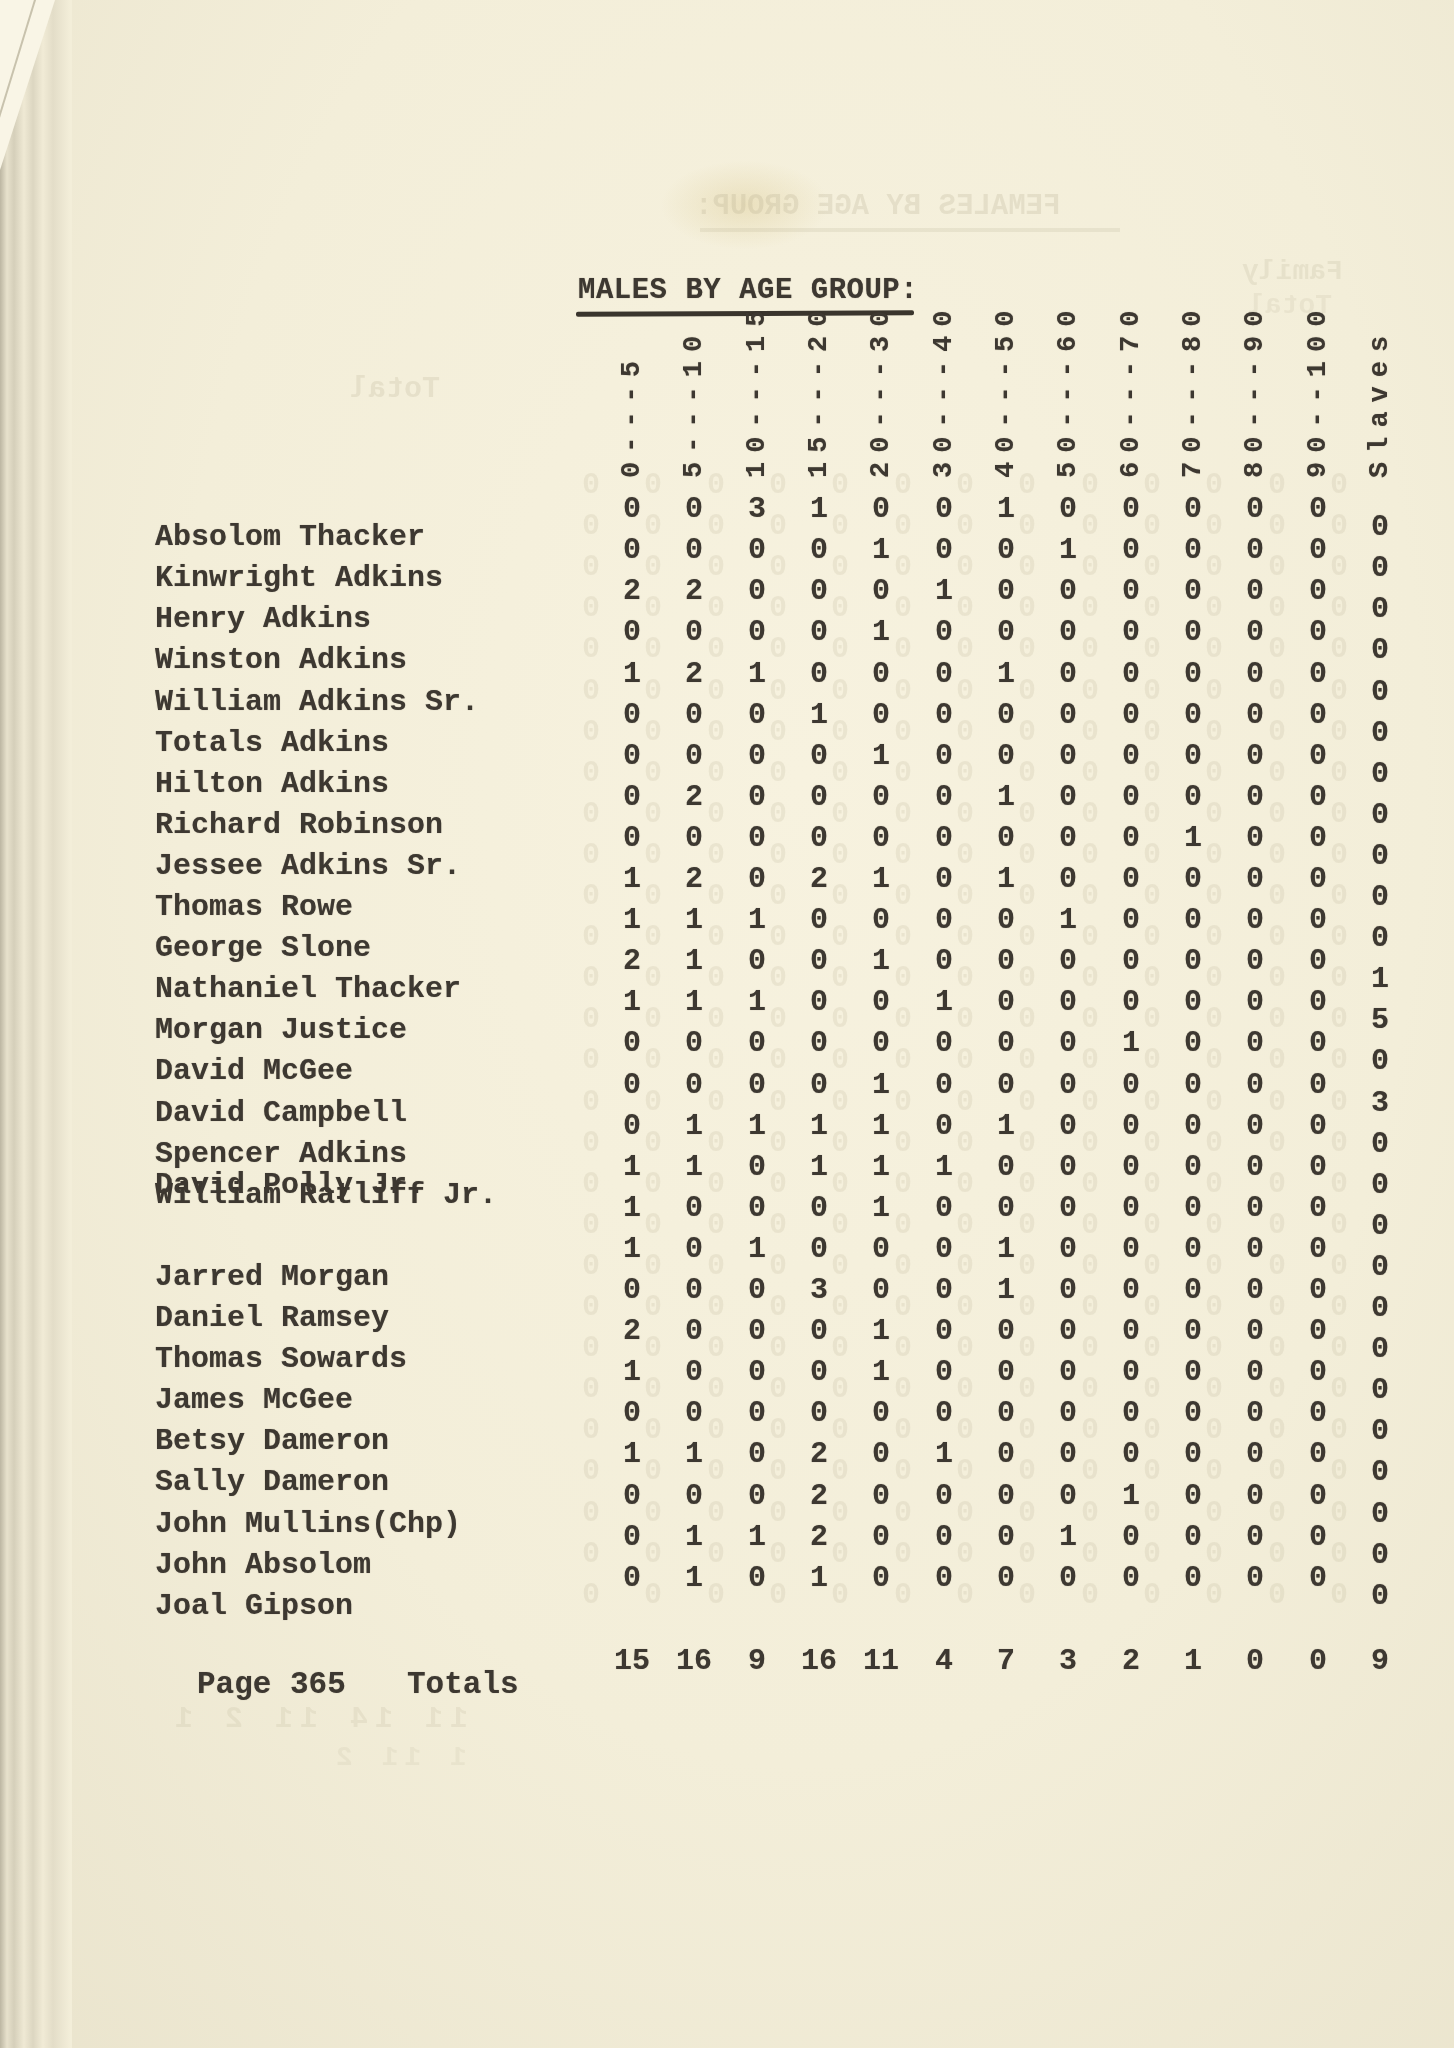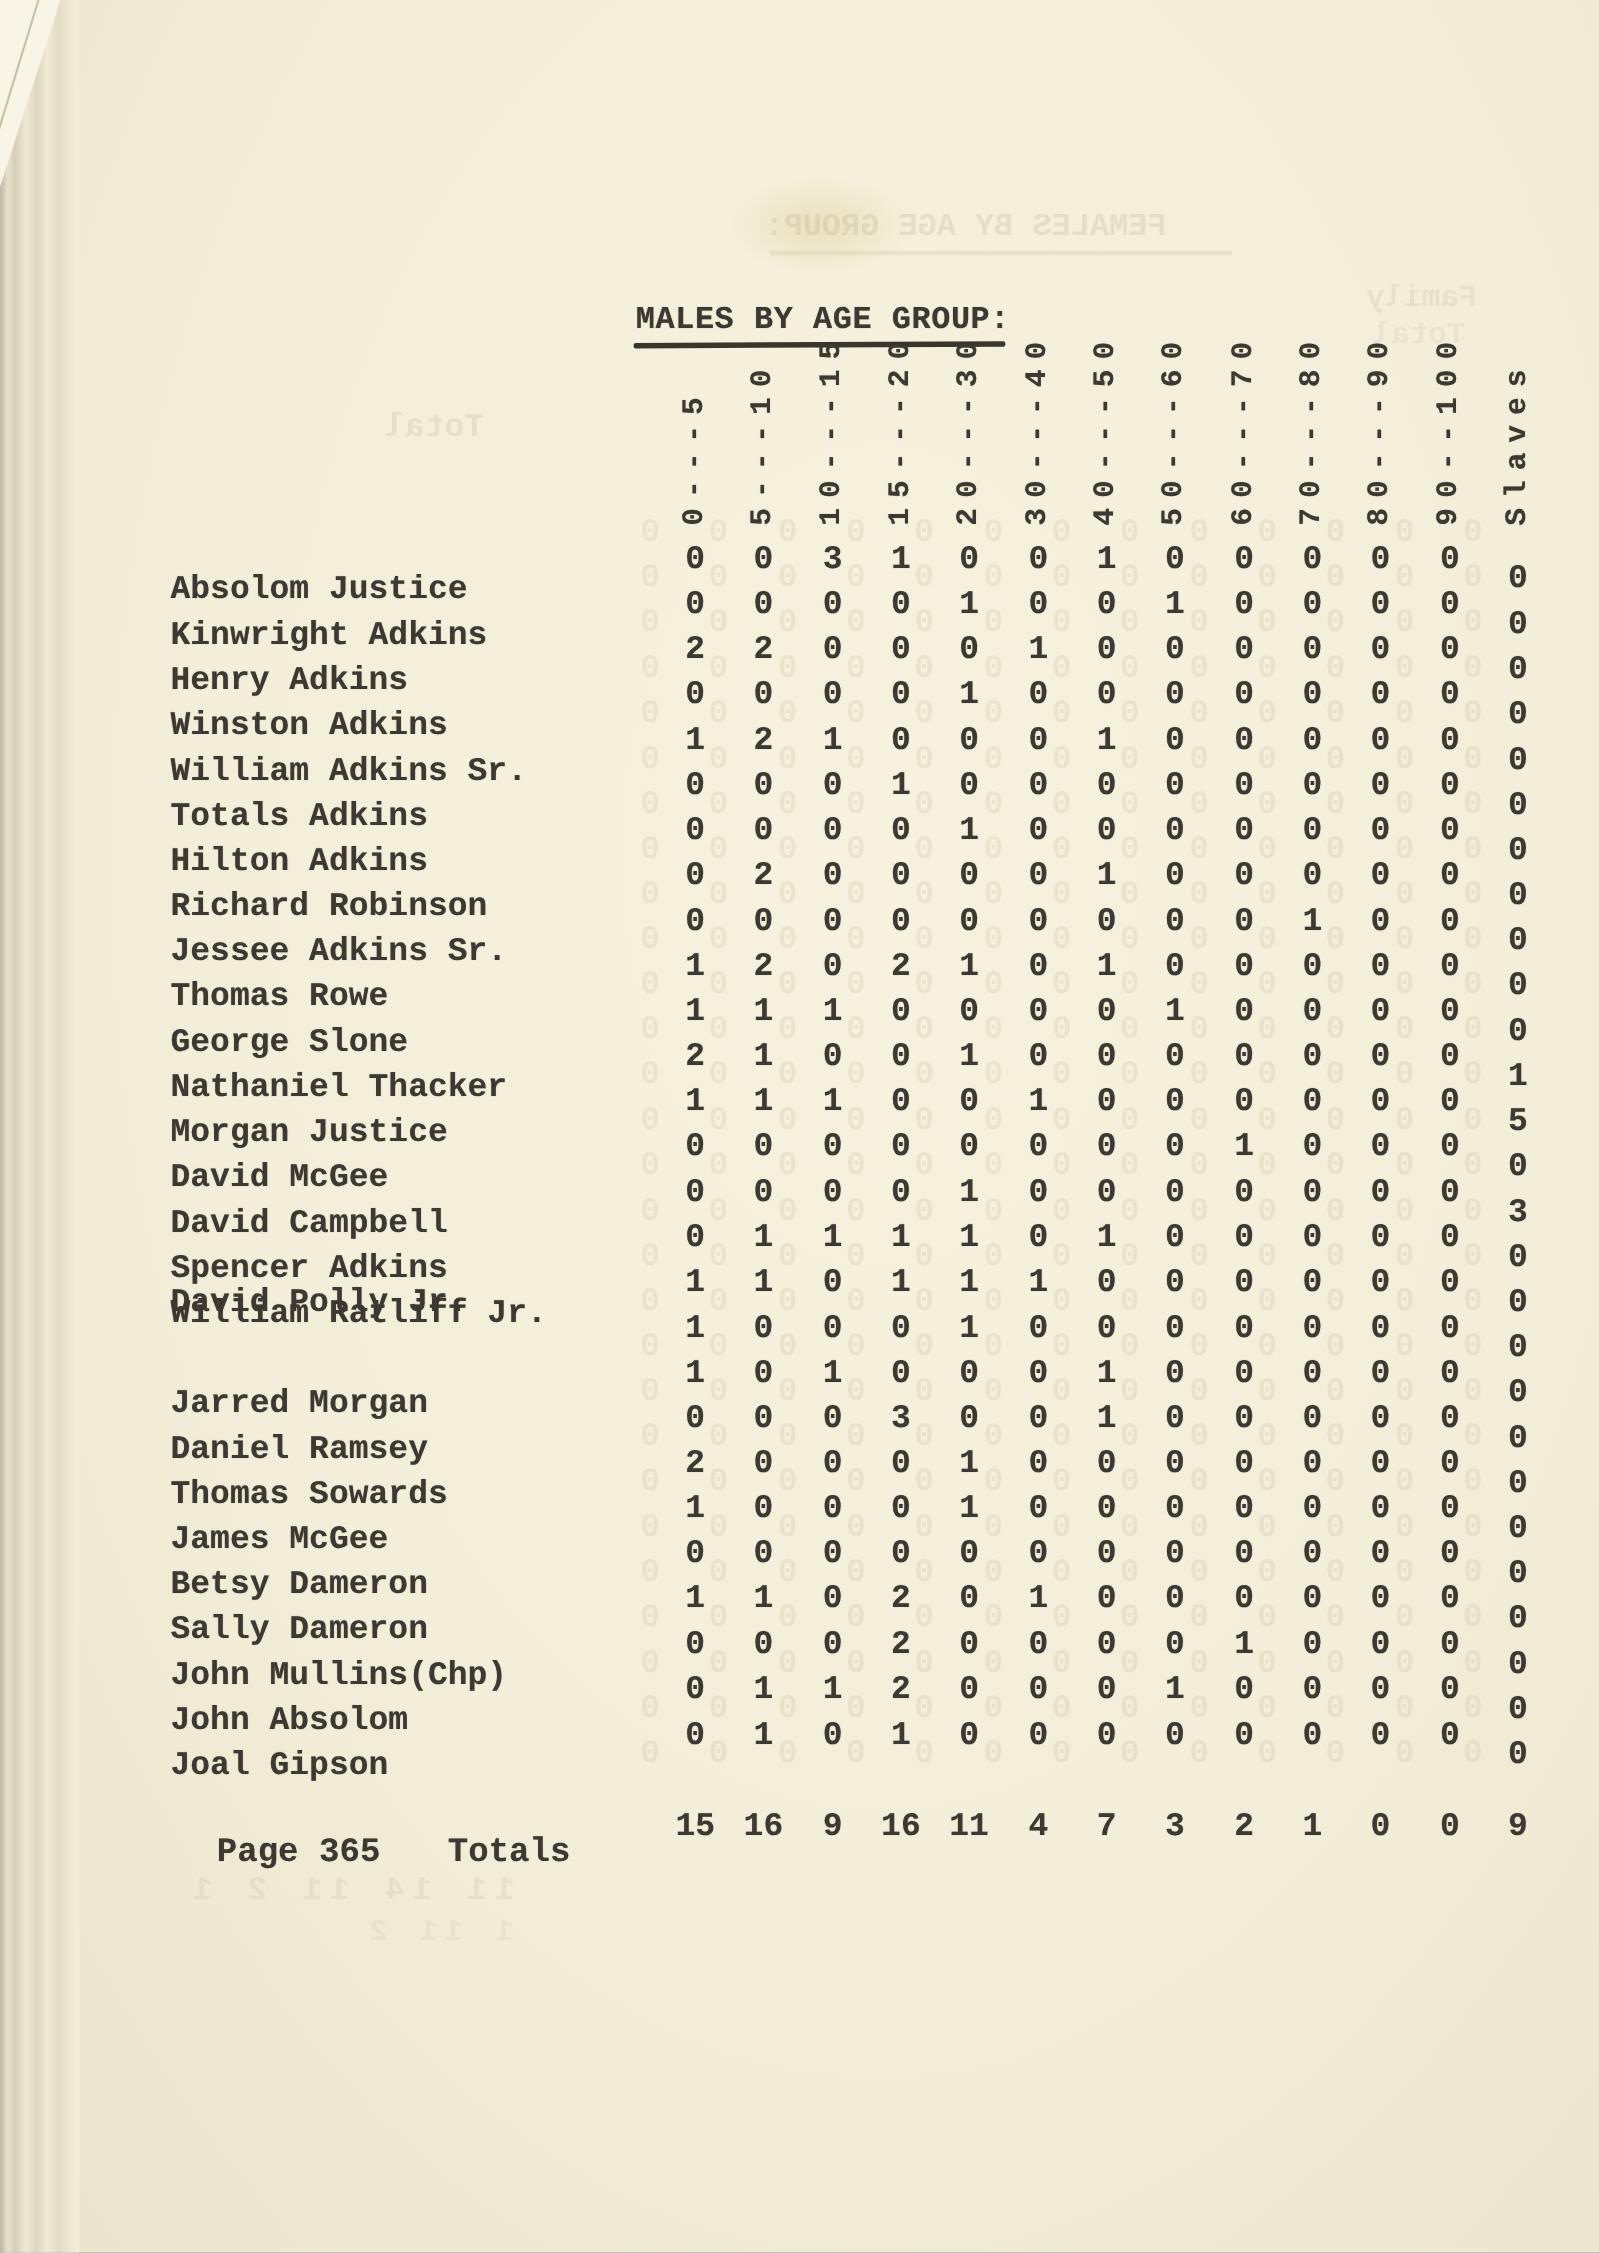--- a/index.html
+++ b/index.html
@@ -455,21 +455,21 @@
       <div class="hdr" style="left: 991px; top: 478px;">40---50</div>
       <div class="hdr" style="left: 1053px; top: 478px;">50---60</div>
       <div class="hdr" style="left: 1116px; top: 478px;">60---70</div>
       <div class="hdr" style="left: 1178px; top: 478px;">70---80</div>
       <div class="hdr" style="left: 1240px; top: 478px;">80---90</div>
       <div class="hdr" style="left: 1303px; top: 478px;">90--100</div>
       <div class="hdr" style="left: 1365px; top: 478px;">Slaves</div>
     </div>
   <div id="names">
       <div class="nm" style="left: 155px; top: 480px;"></div>
-      <div class="nm" style="left: 155px; top: 521.1px;">Absolom Justice</div>
+      <div class="nm" style="left: 155px; top: 521.1px;">Absolom Thacker</div>
       <div class="nm" style="left: 155px; top: 562.2px;">Kinwright Adkins</div>
       <div class="nm" style="left: 155px; top: 603.3px;">Henry Adkins</div>
       <div class="nm" style="left: 155px; top: 644.4px;">Winston Adkins</div>
       <div class="nm" style="left: 155px; top: 685.5px;">William Adkins Sr.</div>
       <div class="nm" style="left: 155px; top: 726.6px;">Totals Adkins</div>
       <div class="nm" style="left: 155px; top: 767.7px;">Hilton Adkins</div>
       <div class="nm" style="left: 155px; top: 808.8px;">Richard Robinson</div>
       <div class="nm" style="left: 155px; top: 849.9px;">Jessee Adkins Sr.</div>
       <div class="nm" style="left: 155px; top: 891px;">Thomas Rowe</div>
       <div class="nm" style="left: 155px; top: 932.1px;">George Slone</div>

